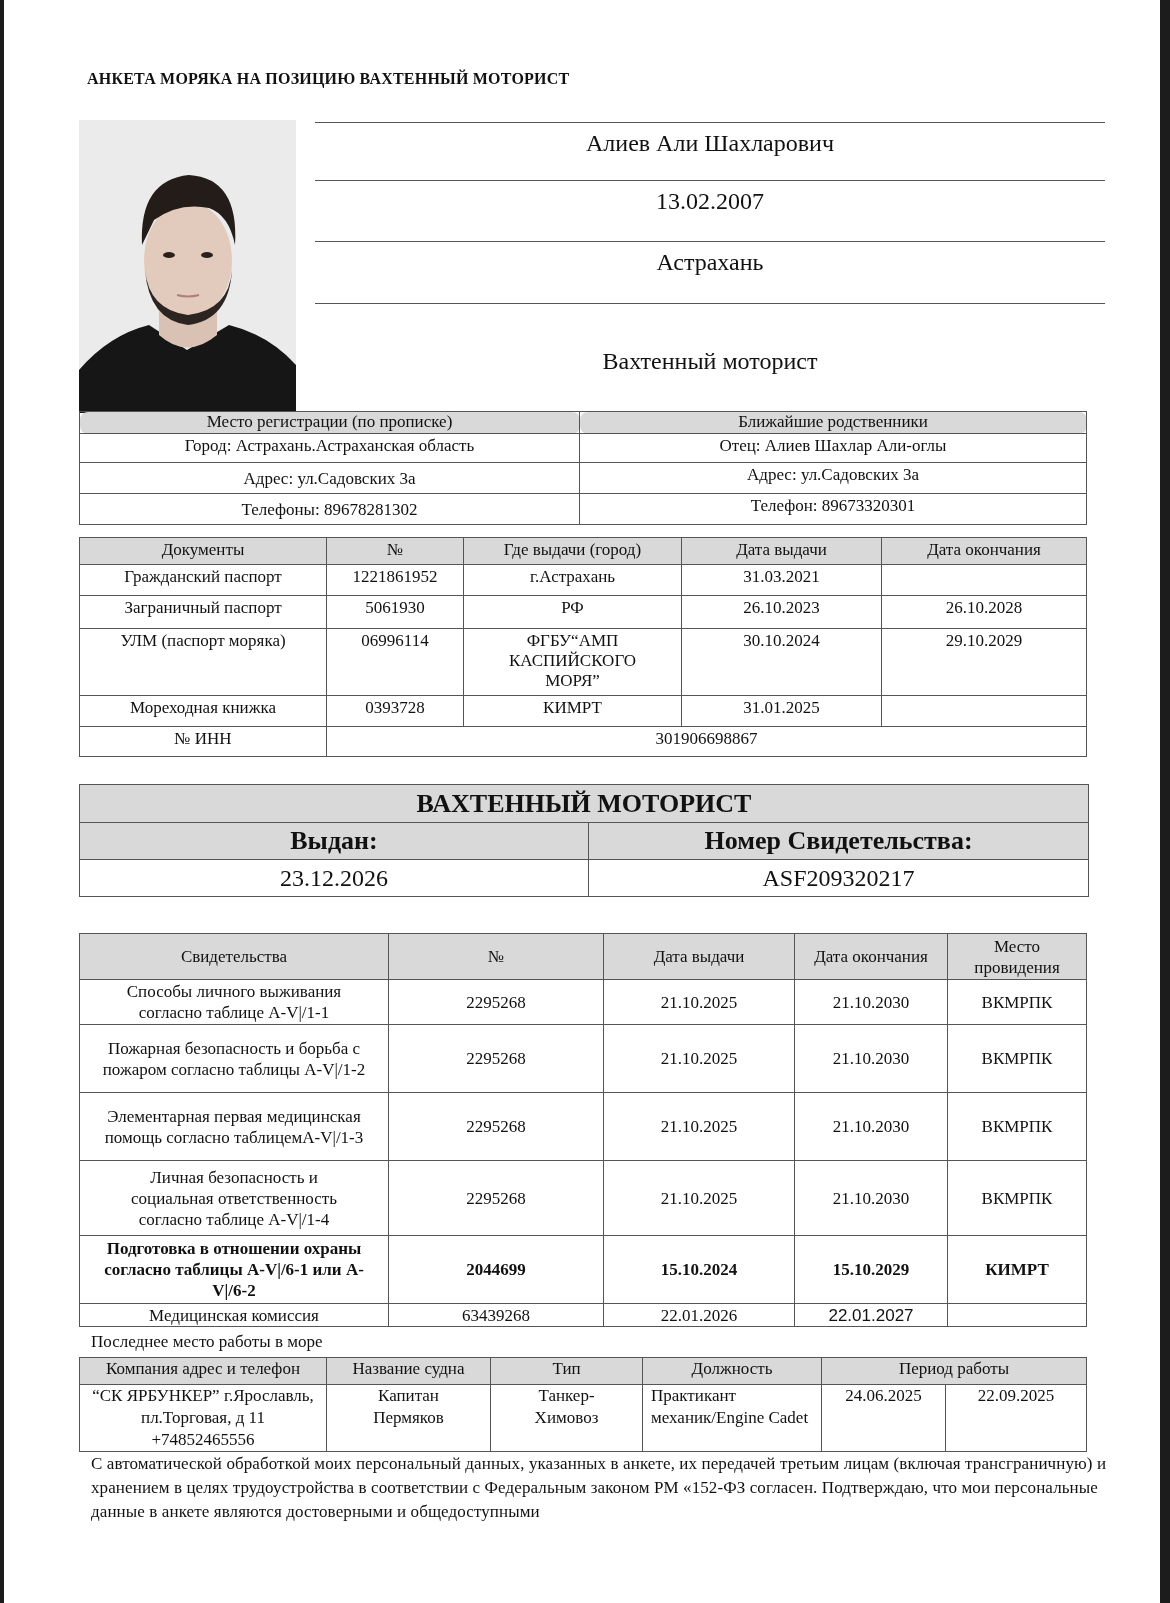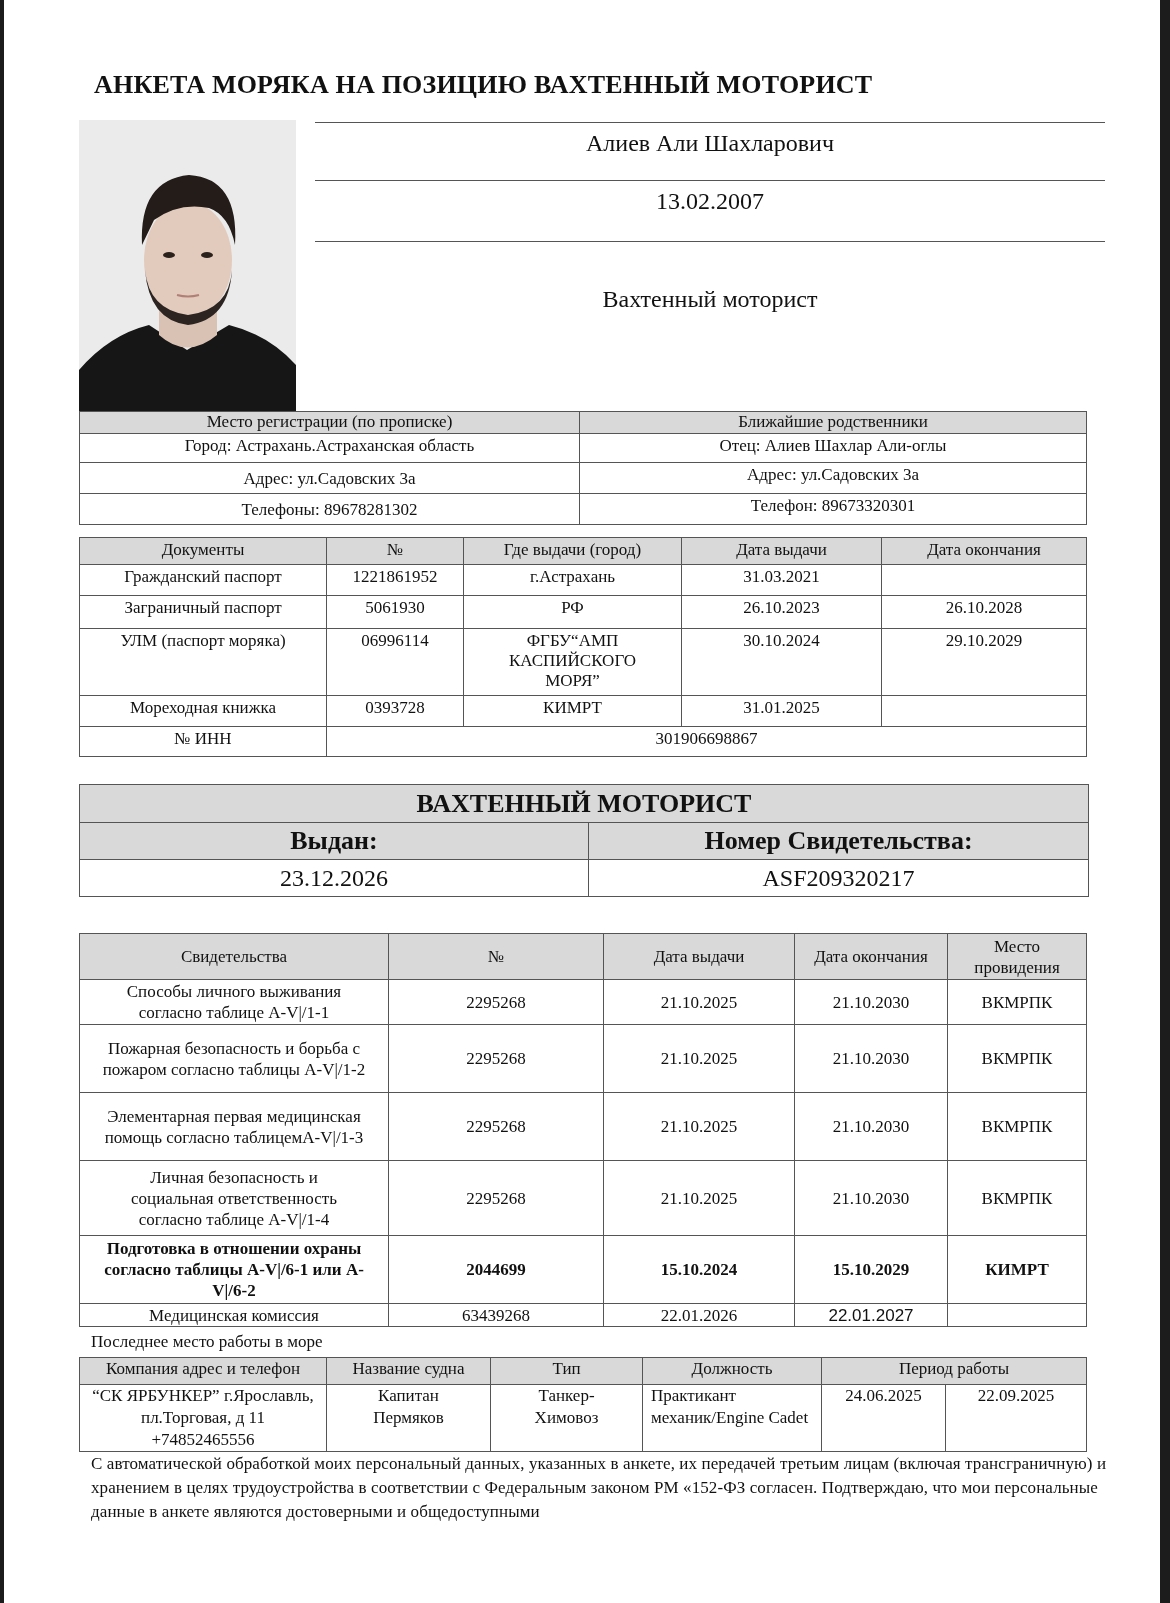--- a/index.html
+++ b/index.html
@@ -1,30 +1,30 @@
 <!DOCTYPE html>
 <html><head>
 <meta charset="utf-8">
 <style>
   html, body { margin:0; padding:0; }
   body { width:1170px; height:1603px; background:#1c1c1c; position:relative; overflow:hidden;
          font-family:"Liberation Serif", "DejaVu Serif", serif; color:#111; }
   .page { position:absolute; left:4px; top:0; width:1156px; height:1603px; background:#fff; }
   .abs { position:absolute; }
-  h1 { position:absolute; left:90px; top:70px; margin:0; font-size:26px; font-weight:bold; letter-spacing:0.2px; }
+  h1 { position:absolute; left:83px; top:70px; margin:0; font-size:16px; font-weight:bold; letter-spacing:0.2px; }
   table { border-collapse:collapse; position:absolute; table-layout:fixed; }
   td, th { border:1px solid #555; font-weight:normal; text-align:center; vertical-align:top; padding:0 3px; line-height:20px; }
   .hdr { background:#d9d9d9; }
   .photo { position:absolute; left:75px; top:120px; width:217px; height:293px; background:#ececec; overflow:hidden; }
   
   .info { left:292px; top:122px; width:790px;margin-left:19px; }
   .info td { border-left:none; border-right:none; font-size:24px; line-height:28px; padding-top:6px; }
   .reg { left:75px; top:411px; width:1007px; font-size:17px; }
   .reg td { text-align:center; padding:2px 8px; }
-  .reg td.h { text-align:center; padding:0; line-height:20px; }
+  .reg td.h { text-align:center; padding:0; line-height:20px;border-radius:8px; }
   .docs { left:75px; top:537px; width:1007px; font-size:17px; }
   .docs td { padding:2px 3px 4px; }
   .cert { left:75px; top:784px; width:1009px; }
   .cert td { font-size:24px; line-height:36px; padding:0; vertical-align:middle; }
   .cert .b { font-weight:bold; font-size:26px; }
   .quals { left:75px; top:933px; width:1007px; font-size:17px; }
   .quals td { vertical-align:middle; line-height:21px; }
   .quals tr.bold td { font-weight:bold; }
   .last-work-label { left:87px; top:1332px; font-size:17px; }
   .work { left:75px; top:1357px; width:1007px; font-size:17px; }
@@ -54,20 +54,23 @@
   </div>
 
   <table class="info">
     <tbody>
         <tr style="height:58px">
           <td>Алиев Али Шахларович</td>
         </tr>
     <tr style="height:61px">
           <td>13.02.2007</td>
         </tr>
+    <tr style="height:62px">
+          <td>Астрахань</td>
+        </tr>
     <tr style="height:108px">
           <td style="vertical-align:middle; border-bottom:none;">Вахтенный моторист</td>
         </tr>
   </tbody>
     </table>
 
   <table class="reg">
     <colgroup>
         <col style="width:500px">
         <col style="width:507px">

